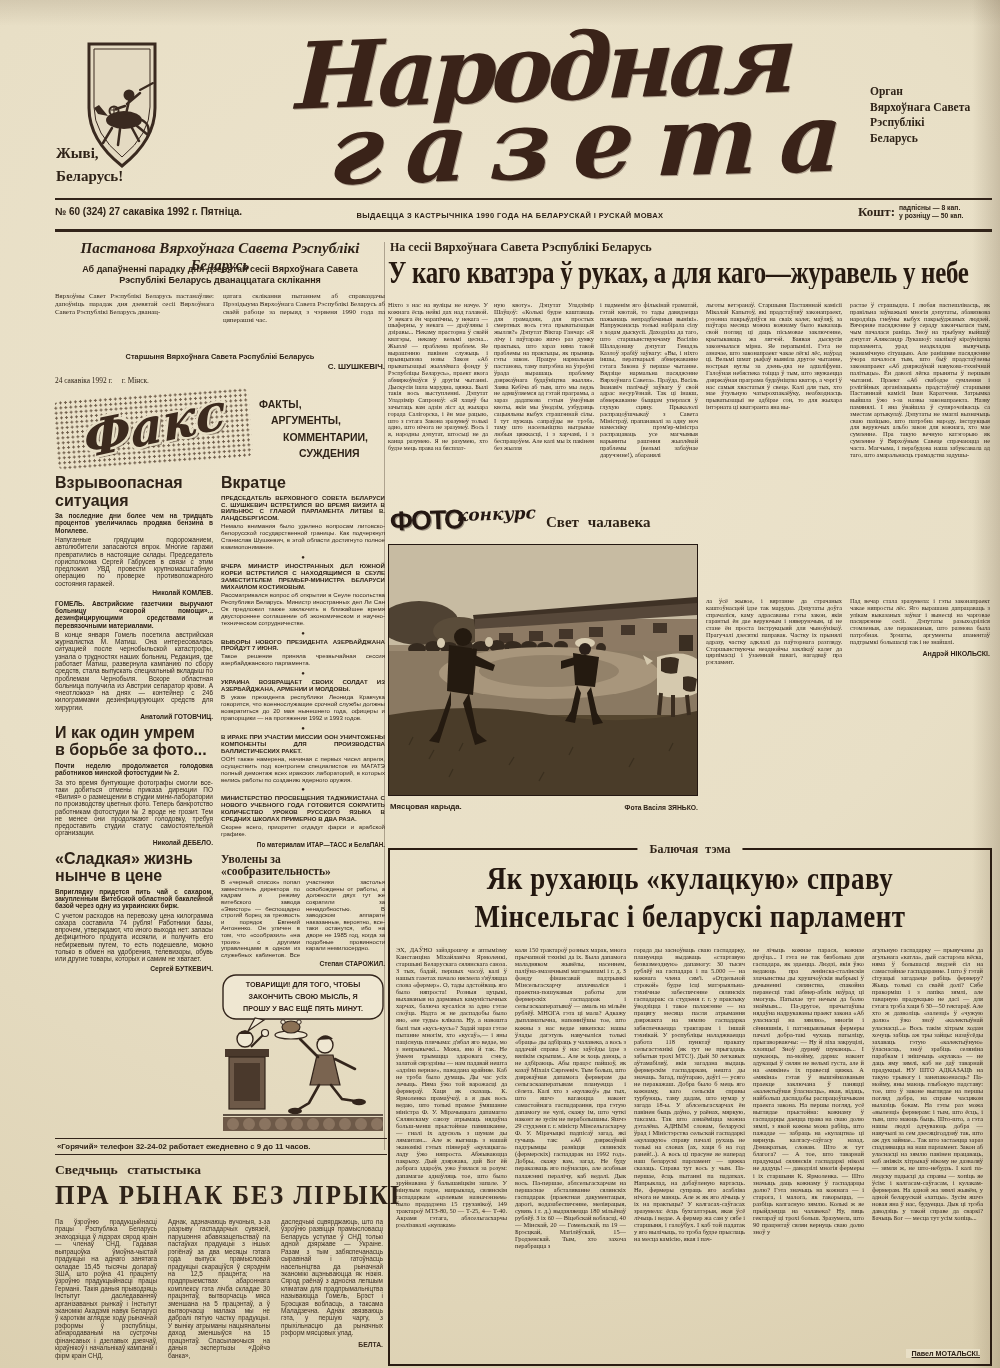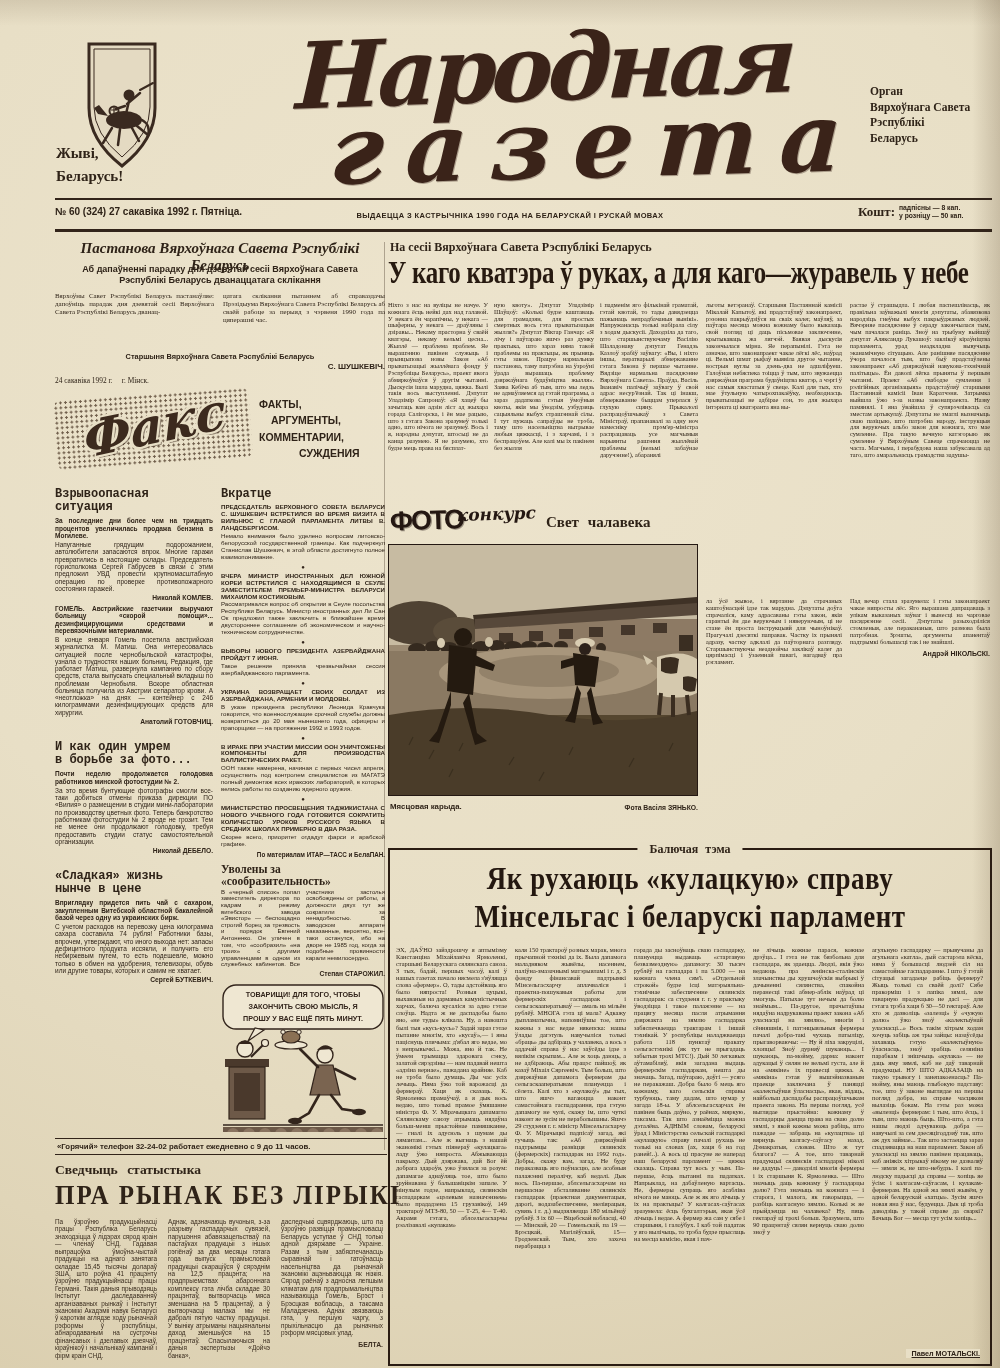--- a/index.html
+++ b/index.html
@@ -54,28 +54,28 @@
   .fax-row{left:0;top:152px;width:330px;height:78px;}
   .fax-logo{position:absolute;left:0;top:2px;width:196px;height:70px;
     background-image:radial-gradient(rgba(80,60,42,.8) 1px, transparent 1.4px);
     background-size:5px 5px;border-radius:8px;transform:rotate(-4deg);}
   .fax-word{position:absolute;left:28px;top:2px;font-family:"DejaVu Serif",serif;font-style:italic;font-weight:bold;
     font-size:50px;color:#3c2a1e;transform:rotate(-8deg) skewX(-8deg);
     text-shadow:2px 2px 0 #e8dfc6,-2px -2px 0 #e8dfc6,2px -2px 0 #e8dfc6,-2px 2px 0 #e8dfc6,3px 3px 0 rgba(60,42,30,.5);}
   .fax-tag{position:absolute;right:0;top:4px;width:126px;font-size:10.5px;font-weight:bold;
     font-family:"Liberation Sans",sans-serif;line-height:1.55;}
   .fax-tag div:nth-child(2){margin-left:12px;}
-  .fax-tag div:nth-child(3){}
+  .fax-tag div:nth-child(3){margin-left:24px;}
   .fax-tag div:nth-child(4){margin-left:40px;}
 
   
   .briefs{left:0;top:232px;width:330px;height:660px;}
   .bl{position:absolute;left:0;top:0;width:158px;height:660px;overflow:hidden;}
   .br{position:absolute;left:166px;top:0;width:164px;height:660px;overflow:hidden;}
-  .bhead{font-size:12px;font-weight:bold;line-height:1.1;font-family:Liberation Mono, monospace;margin:16px 0 3px 0;}
+  .bhead{font-size:16px;font-weight:bold;line-height:1.1;font-family:Liberation Sans, sans-serif;margin:2px 0 3px 0;}
   .blead{font-size:6.5px;font-weight:bold;font-family:"Liberation Sans",sans-serif;line-height:1.12;margin-bottom:2px;}
   .bbody{font-size:6.5px;font-family:"Liberation Sans",sans-serif;line-height:1.12;}
   .bsig{font-size:6.7px;font-weight:bold;font-family:"Liberation Sans",sans-serif;text-align:right;margin:2px 0 4px 0;}
   .vk-item-lead{font-size:6.1px;font-weight:bold;font-family:"Liberation Sans",sans-serif;line-height:1.14;}
   .vk-item-body{font-size:6.1px;font-family:"Liberation Sans",sans-serif;line-height:1.14;margin-top:1px;}
   .vk-sep{text-align:center;font-size:6px;line-height:1;margin:3px 0;color:#32241a;}
   .vk-src{font-size:6.3px;font-weight:bold;font-family:"Liberation Sans",sans-serif;text-align:right;margin:3px 0 5px 0;}
   .fired-head{font-size:11.5px;font-weight:bold;font-family:"Liberation Serif",serif;line-height:1.05;margin:2px 0 2px 0;}
   .twocol{columns:2;column-gap:6px;font-size:6px;font-family:"Liberation Sans",sans-serif;line-height:1.1;text-align:justify;}
   .cartoon{width:164px;height:158px;margin-top:2px;}

